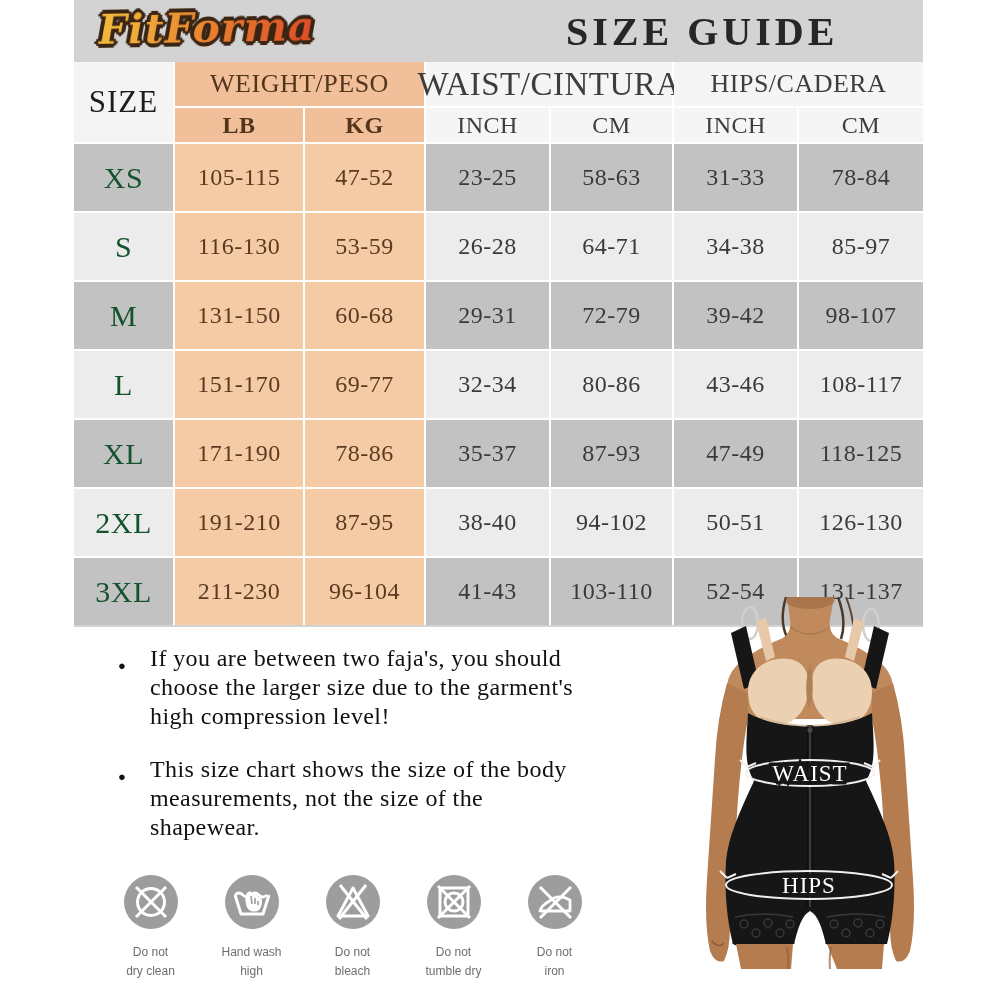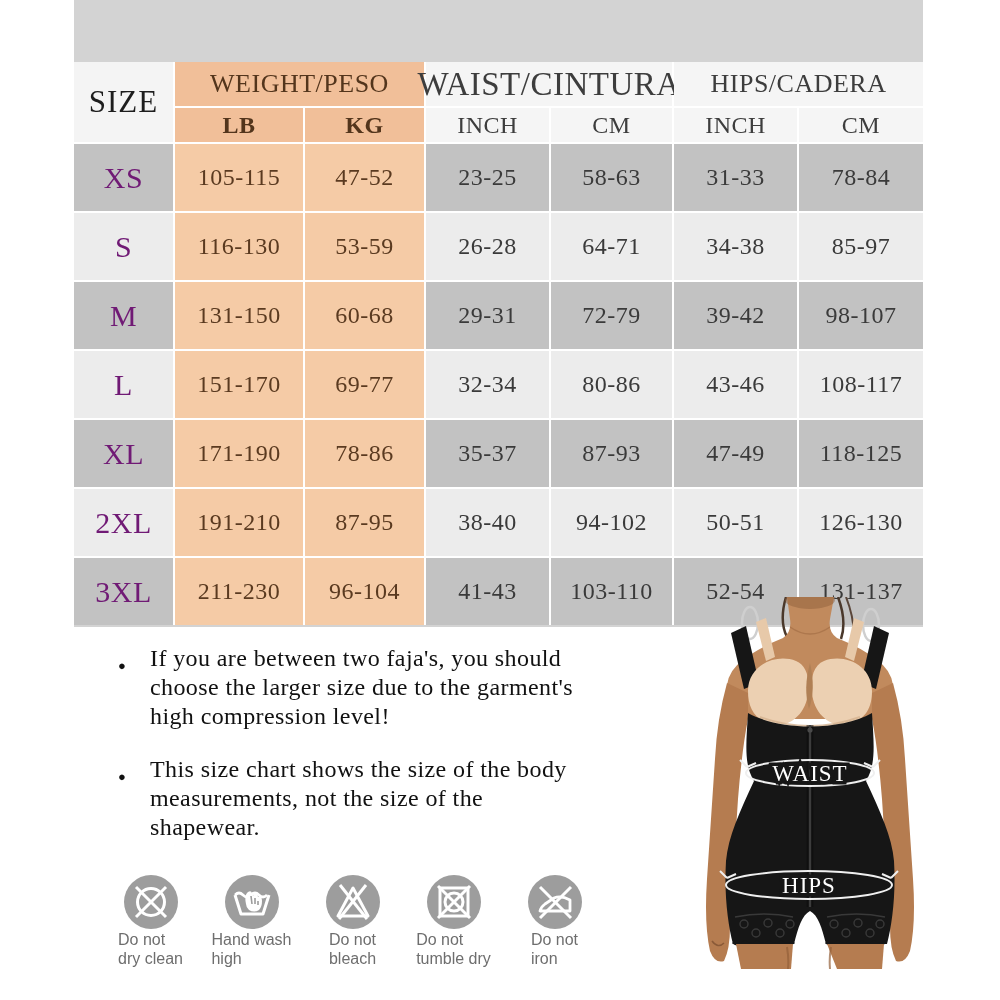--- a/index.html
+++ b/index.html
@@ -26,48 +26,52 @@
              grid-template-columns:99px 128px 119px 123px 121px 123px 124px;
              grid-template-rows:44px 34px repeat(7,67px);}
   .cell{display:flex;align-items:center;justify-content:center;
         font-size:24px;color:#3a3a3a;letter-spacing:0.5px;}
   .head-size{grid-row:1/3;grid-column:1;background:#f4f4f4;font-size:31px;color:#1d1d1d;letter-spacing:1px;}
   .head-weight{grid-column:2/4;background:#f1bf99;color:#53351c;font-size:26px;}
   .head-waist{grid-column:4/6;background:#f5f5f5;color:#3d3d3d;font-size:33px;}
   .head-hips{grid-column:6/8;background:#f5f5f5;color:#3d3d3d;font-size:26px;}
   .sub-peach{background:#f1bf99;color:#53351c;font-weight:bold;}
   .sub-light{background:#f5f5f5;color:#3d3d3d;}
-  .c-size{font-size:30px;color:#701a75;text-align:right;}
+  .c-size{font-size:30px;color:#14532d;text-align:right;}
   .c-peach{background:#f5cba6;color:#5a3a20;}
   .r-gray{background:#c2c2c2;}
   .r-light{background:#ececec;}
 
   
   .notes{position:absolute;left:116px;top:644px;width:575px;}
   .note{position:relative;padding-left:34px;margin-bottom:24px;
         font-size:24px;line-height:29px;color:#111;letter-spacing:0.4px;}
   .note .dot{position:absolute;left:2px;top:7px;font-size:13px;color:#111;}
   .note span.line{display:block;}
 
   
   .care{position:absolute;left:100px;top:874px;display:flex;}
   .care-item{width:101px;display:flex;flex-direction:column;align-items:center;}
   .care-item svg{width:56px;height:56px;}
-  .care-label{margin-top:0;font-family:"Liberation Sans", sans-serif;
-              font-size:16px;line-height:19px;color:#6e6e6e;}
+  .care-label{margin-top:13px;text-align:center;font-family:"Liberation Sans", sans-serif;
+              font-size:12px;line-height:19px;color:#6e6e6e;}
 
   
   .figure{position:absolute;left:690px;top:597px;width:290px;height:372px;}
 </style>
 </head>
 <body>
 
 <div class="canvas">
 
   <div class="panel">
+    <div class="brandrow">
+      <div class="logo">FitForma</div>
+      <div class="title">SIZE GUIDE</div>
+    </div>
 
     <div class="sizetable">
 
       <div class="cell head-size">SIZE</div>
       <div class="cell head-weight">WEIGHT/PESO</div>
       <div class="cell head-waist">WAIST/CINTURA</div>
       <div class="cell head-hips">HIPS/CADERA</div>
       <div class="cell sub-peach">LB</div>
       <div class="cell sub-peach">KG</div>
       <div class="cell sub-light">INCH</div>

